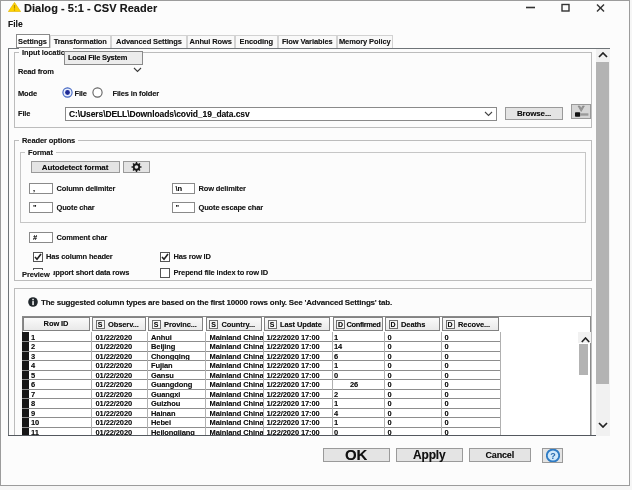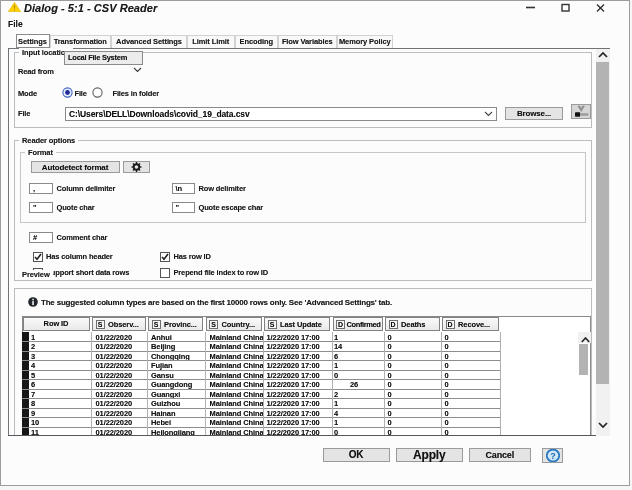--- a/index.html
+++ b/index.html
@@ -3,21 +3,21 @@
 <meta charset="utf-8">
 <style>
 * { margin:0; padding:0; box-sizing:border-box; }
 html,body { width:632px; height:490px; overflow:hidden; }
 body { font-family:"Liberation Sans", sans-serif; background:#f6f6f6; position:relative;
        -webkit-font-smoothing:antialiased; color:#111; }
 .lbl,.grplbl,.tab,.cell,.hdrcell,.fld,.btn,.ttl,.menu { text-shadow:0 0 0.4px rgba(25,25,25,0.42); }
 .abs { position:absolute; }
 .win { position:absolute; left:0; top:0; width:630px; height:486px; background:#fcfcfc;
        border:1px solid #9c9c9c; }
-.ttl { position:absolute; left:24px; top:2px; font-size:11px; font-weight:700; letter-spacing:0.05px; color:#1a1a1a;font-style:italic; }
+.ttl { position:absolute; left:24px; top:2px; font-size:11px; font-weight:700; letter-spacing:0.05px; color:#1a1a1a; }
 .menu { position:absolute; left:8px; top:19px; font-size:8.5px; font-weight:600; color:#1a1a1a; }
 .tab { position:absolute; top:35px; height:13px; font-size:7.5px; font-weight:600; letter-spacing:-0.1px;
        color:#1a1a1a; background:#f9f9f9; border:1px solid #d2d2d2; border-bottom:none; text-align:center;
        line-height:12px; }
 .tabsel { top:33.5px; height:14.5px; background:#fff; border:1px solid #8a8a8a; z-index:3;
           line-height:13px; }
 .pane { position:absolute; left:8px; top:48px; width:602px; height:388px; border:1px solid #6f7478;
         background:#fcfcfc; overflow:hidden; }
 .grp { position:absolute; border:1px solid #bcbcbc; }
 .grplbl { position:absolute; font-size:7.5px; font-weight:600; letter-spacing:-0.1px; background:#fcfcfc;
@@ -53,21 +53,21 @@
   <rect x="42" y="4.5" width="7" height="6.5" fill="none" stroke="#333" stroke-width="1.4"></rect>
   <line x1="77" y1="4.5" x2="84" y2="11.5" stroke="#333" stroke-width="1.4"></line>
   <line x1="84" y1="4.5" x2="77" y2="11.5" stroke="#333" stroke-width="1.4"></line>
 </svg>
 
 <div class="menu">File</div>
 
 <div class="tab tabsel" style="left:15.5px; width:34px;">Settings</div>
 <div class="tab" style="left:49.5px; width:61.5px;">Transformation</div>
 <div class="tab" style="left:111px; width:76px;">Advanced Settings</div>
-<div class="tab" style="left:187px; width:47.5px;">Limit Limit</div>
+<div class="tab" style="left:187px; width:47.5px;">Anhui Rows</div>
 <div class="tab" style="left:234.5px; width:43.5px;">Encoding</div>
 <div class="tab" style="left:278px; width:58.5px;">Flow Variables</div>
 <div class="tab" style="left:336.5px; width:56.5px;">Memory Policy</div>
 
 <div class="pane"></div>
 
 <div class="grp" style="left:14px; top:52px; width:578px; height:76px;"></div>
 <div class="grplbl" style="left:19px; top:47.5px;">Input location</div>
 
 <div class="lbl" style="left:18px; top:67px;">Read from</div>
@@ -314,20 +314,20 @@
 <div class="abs" style="left:595.5px; top:48.5px; width:14px; height:12px; background:#f1f1f1;"></div>
 <svg class="abs" style="left:598px; top:52px;" width="10" height="6" viewBox="0 0 10 6">
     <polyline points="1,5 5,1 9,5" fill="none" stroke="#222" stroke-width="1.7"></polyline>
   </svg>
 <div class="abs" style="left:595.5px; top:419px; width:14px; height:16px; background:#f1f1f1;"></div>
 <svg class="abs" style="left:598px; top:422px;" width="10" height="6" viewBox="0 0 10 6">
     <polyline points="1,1 5,5 9,1" fill="none" stroke="#222" stroke-width="1.7"></polyline>
   </svg>
 <div class="sbthumb" style="left:596px; top:62px; width:13px; height:322px;"></div>
 
-<div class="btn" style="left:322.5px; top:448px; width:67px; height:14px; line-height:12.5px; font-size:10px; font-weight:700;">OK</div>
+<div class="btn" style="left:322.5px; top:448px; width:67px; height:14px; line-height:12.5px; font-size:15px; font-weight:700;">OK</div>
 <div class="btn" style="left:395.5px; top:448px; width:67.5px; height:14px; line-height:12.5px; font-size:12px; font-weight:700;">Apply</div>
 <div class="btn" style="left:468.5px; top:448px; width:62.5px; height:14px; line-height:12.5px; font-size:9px; font-weight:700;">Cancel</div>
 <div class="btn" style="left:542px; top:447.5px; width:21px; height:15px;"></div>
 <svg class="abs" style="left:545.5px; top:449px;" width="14" height="13" viewBox="0 0 14 13">
   <ellipse cx="7" cy="6.5" rx="6.2" ry="6" fill="#cfe8fa" stroke="#2e7bc4" stroke-width="1.8"></ellipse>
   <text x="7" y="9.6" font-size="9" font-weight="bold" fill="#2668ab" text-anchor="middle" font-family="Liberation Sans, sans-serif">?</text>
 </svg>
 
 </body></html>

